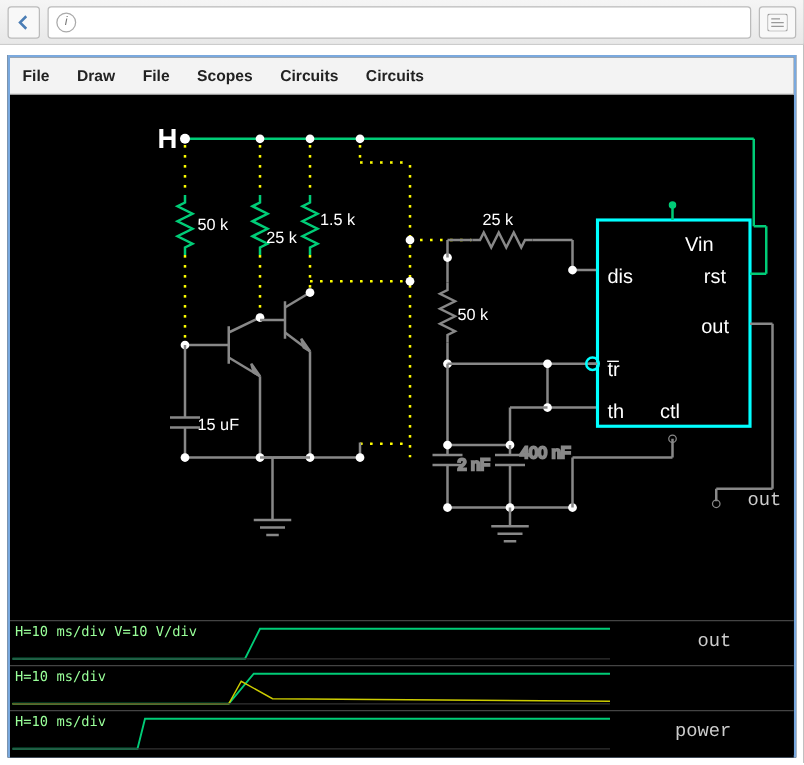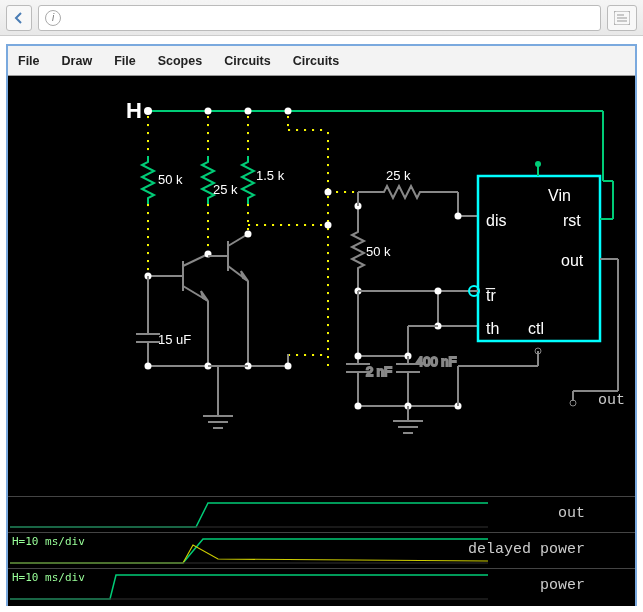--- a/index.html
+++ b/index.html
@@ -351,34 +351,34 @@
           <line x1="565" y1="315" x2="610" y2="315"></line>
           <line x1="565" y1="315" x2="565" y2="325"></line>
         </g>
         <circle cx="565" cy="327" r="3" fill="none" stroke="#888"></circle>
         <text x="590" y="328" class="out-label">out</text>
       </svg>
     </div>
 
     <div class="scopes">
       <div class="scope">
+        <span class="scope-label">H=10 ms/div V=10 V/div</span>
         <svg width="480" height="36" style="position:absolute;left:0;top:0">
           <polyline points="2,30 188,30 200,6 480,6" stroke="#0c7" stroke-width="1.5" fill="none"></polyline>
           <line x1="2" y1="30" x2="480" y2="30" stroke="#333"></line>
         </svg>
         <span class="scope-name">out</span>
       </div>
       <div class="scope">
         <span class="scope-label">H=10 ms/div</span>
         <svg width="480" height="36" style="position:absolute;left:0;top:0">
           <polyline points="2,30 175,30 195,6 480,6" stroke="#0c7" stroke-width="1.5" fill="none"></polyline>
           <polyline points="2,30 175,30 185,12 210,26 480,28" stroke="#cc0" stroke-width="1.2" fill="none"></polyline>
           <line x1="2" y1="30" x2="480" y2="30" stroke="#333"></line>
         </svg>
-        <span class="scope-name">delayed power</span>
       </div>
       <div class="scope">
         <span class="scope-label">H=10 ms/div</span>
         <svg width="480" height="36" style="position:absolute;left:0;top:0">
           <polyline points="2,30 102,30 108,6 480,6" stroke="#0c7" stroke-width="1.5" fill="none"></polyline>
           <line x1="2" y1="30" x2="480" y2="30" stroke="#333"></line>
         </svg>
         <span class="scope-name">power</span>
       </div>
     </div>

